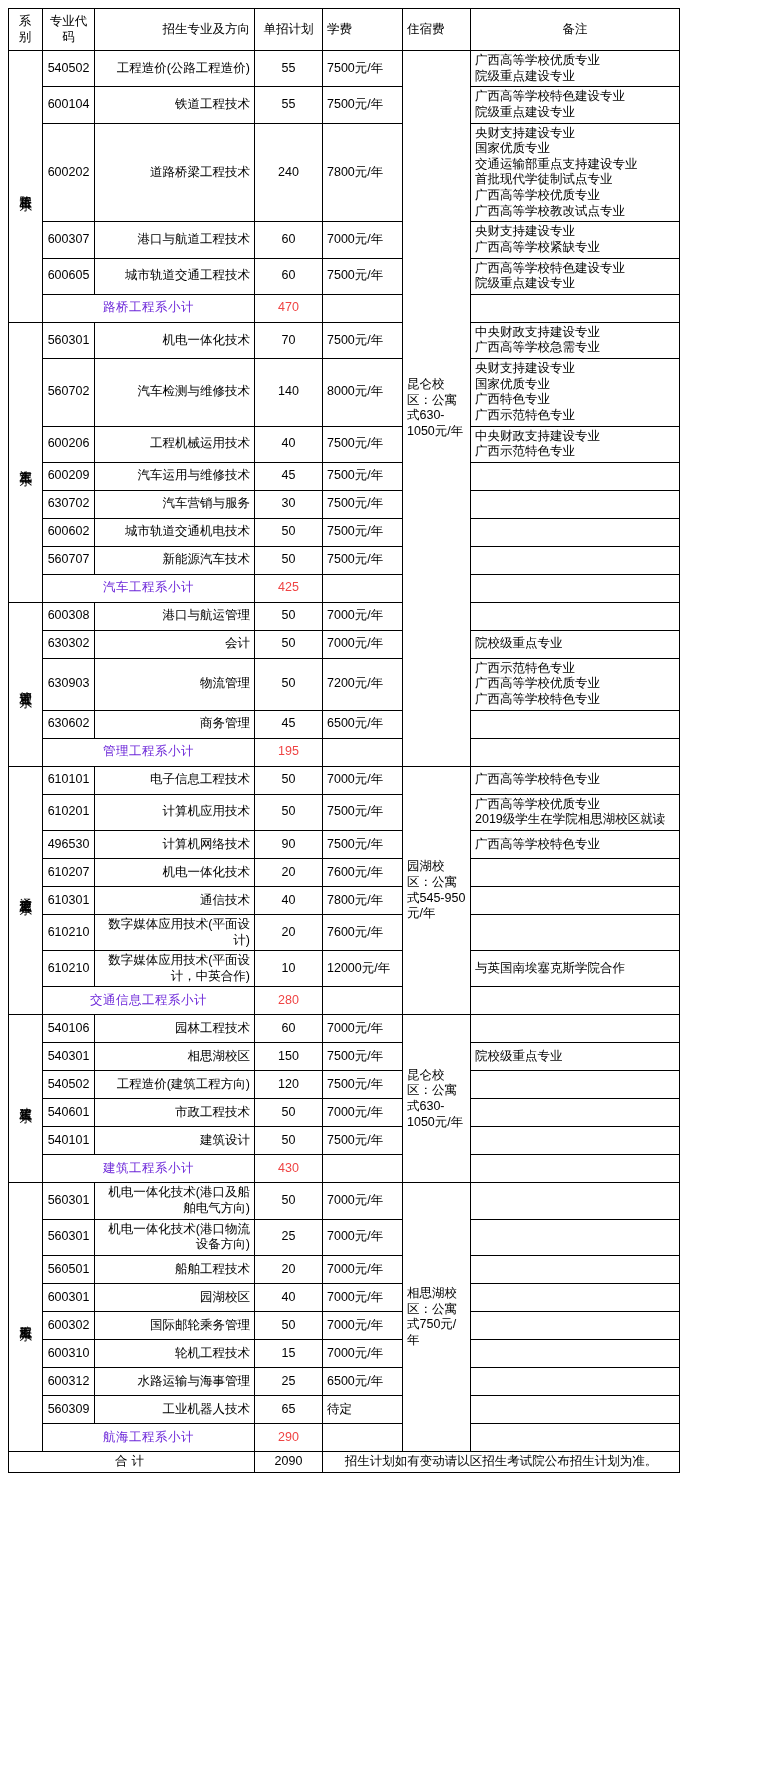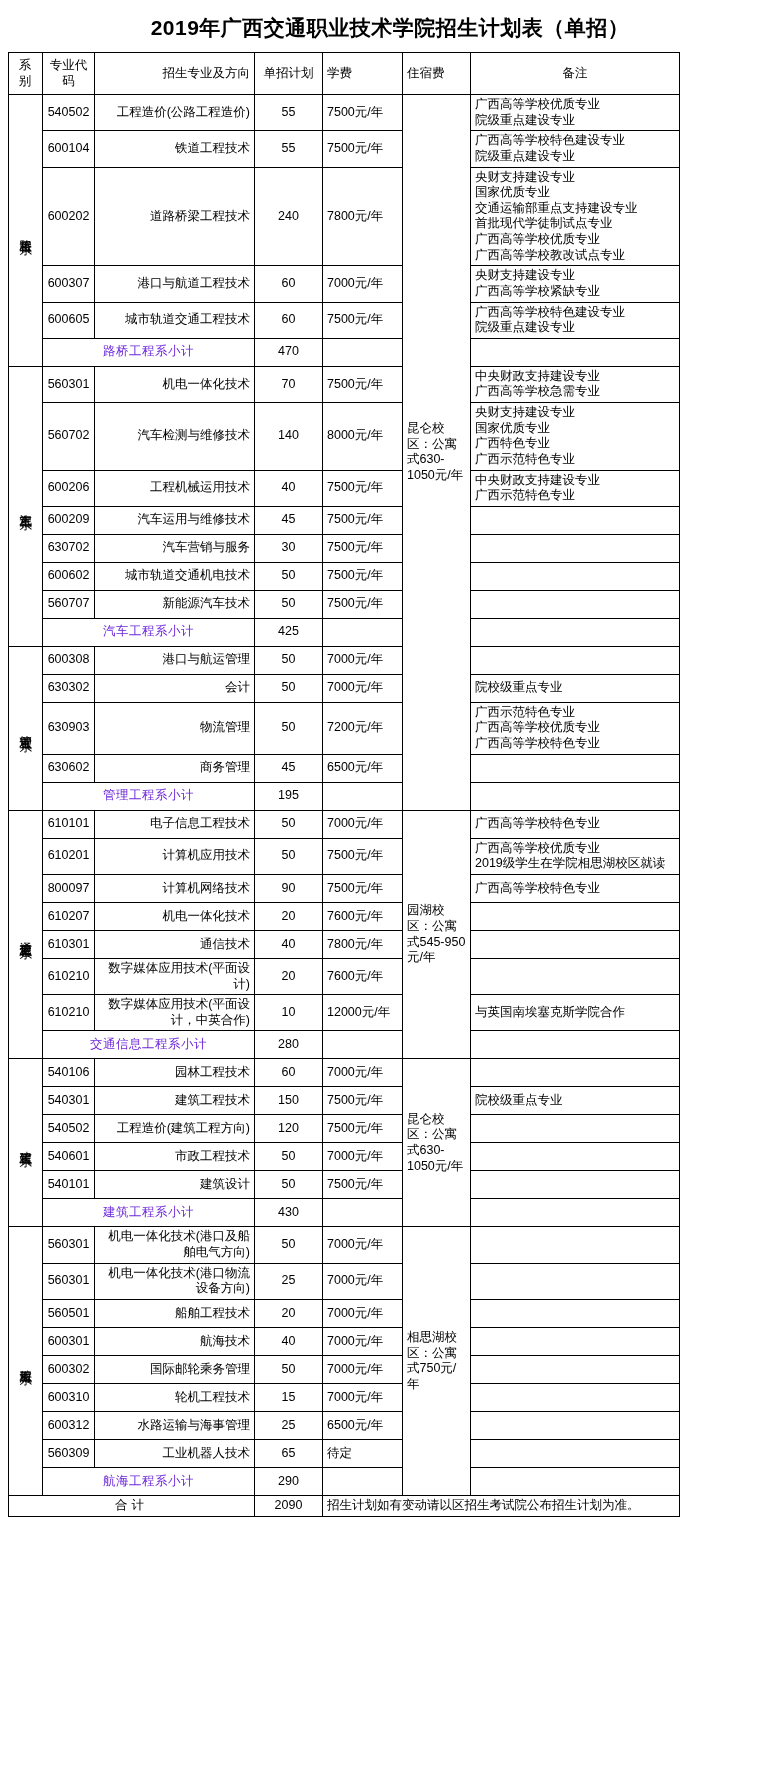--- a/index.html
+++ b/index.html
@@ -92,47 +92,47 @@
   .note div { white-space: nowrap; }
   .subtotal {
     text-align: center;
     color: #6d28d9;
     font-weight: bold;
     font-size: 13.5px;
     letter-spacing: 0.5px;
   }
   .subtotal-val {
     text-align: center;
-    color: #000000;
+    color: #ef4444;
     font-weight: bold;
     font-size: 13.5px;
   }
   .total-label {
     text-align: center;
     font-weight: bold;
     font-size: 14px;
     letter-spacing: 4px;
   }
   .total-val {
     text-align: center;
     font-weight: bold;
     font-size: 13.5px;
   }
   .total-note {
+    text-align: center;
     font-size: 12.5px;
   }
   tr.datarow td { height: 28px; }
   tr.tall td { height: 34px; }
 </style>
 </head>
 <body>
 
 <div id="page">
 
-  <div class="doc-title">2019年广西交通职业技术学院招生计划表（单招）</div>
 
   <table class="plan">
     <thead>
       <tr>
         <th class="dept">系别</th>
         <th class="code">专业代码</th>
         <th class="major">招生专业及方向</th>
         <th class="quota">单招计划</th>
         <th class="fee">学费</th>
         <th class="dorm">住宿费</th>
@@ -325,21 +325,21 @@
           <td class="code">610201</td>
           <td class="major">计算机应用技术</td>
           <td class="quota">50</td>
           <td class="fee">7500元/年</td>
           <td class="note">
             <div>广西高等学校优质专业</div>
             <div>2019级学生在学院相思湖校区就读</div>
           </td>
         </tr>
         <tr class="datarow">
-          <td class="code">800097</td>
+          <td class="code">496530</td>
           <td class="major">计算机网络技术</td>
           <td class="quota">90</td>
           <td class="fee">7500元/年</td>
           <td class="note">
             <div>广西高等学校特色专业</div>
           </td>
         </tr>
         <tr class="datarow">
           <td class="code">610207</td>
           <td class="major">机电一体化技术</td>
@@ -380,21 +380,21 @@
           <td class="dept" rowspan="6"><span>建筑工程系</span></td>
           <td class="code">540106</td>
           <td class="major">园林工程技术</td>
           <td class="quota">60</td>
           <td class="fee">7000元/年</td>
           <td class="dorm" rowspan="6">昆仑校区：公寓式630-1050元/年</td>
           <td class="note"></td>
         </tr>
         <tr class="datarow">
           <td class="code">540301</td>
-          <td class="major">建筑工程技术</td>
+          <td class="major">相思湖校区</td>
           <td class="quota">150</td>
           <td class="fee">7500元/年</td>
           <td class="note">
             <div>院校级重点专业</div>
           </td>
         </tr>
         <tr class="datarow">
           <td class="code">540502</td>
           <td class="major">工程造价(建筑工程方向)</td>
           <td class="quota">120</td>
@@ -439,21 +439,21 @@
         </tr>
         <tr class="datarow">
           <td class="code">560501</td>
           <td class="major">船舶工程技术</td>
           <td class="quota">20</td>
           <td class="fee">7000元/年</td>
           <td class="note"></td>
         </tr>
         <tr class="datarow">
           <td class="code">600301</td>
-          <td class="major">航海技术</td>
+          <td class="major">园湖校区</td>
           <td class="quota">40</td>
           <td class="fee">7000元/年</td>
           <td class="note"></td>
         </tr>
         <tr class="datarow">
           <td class="code">600302</td>
           <td class="major">国际邮轮乘务管理</td>
           <td class="quota">50</td>
           <td class="fee">7000元/年</td>
           <td class="note"></td>

